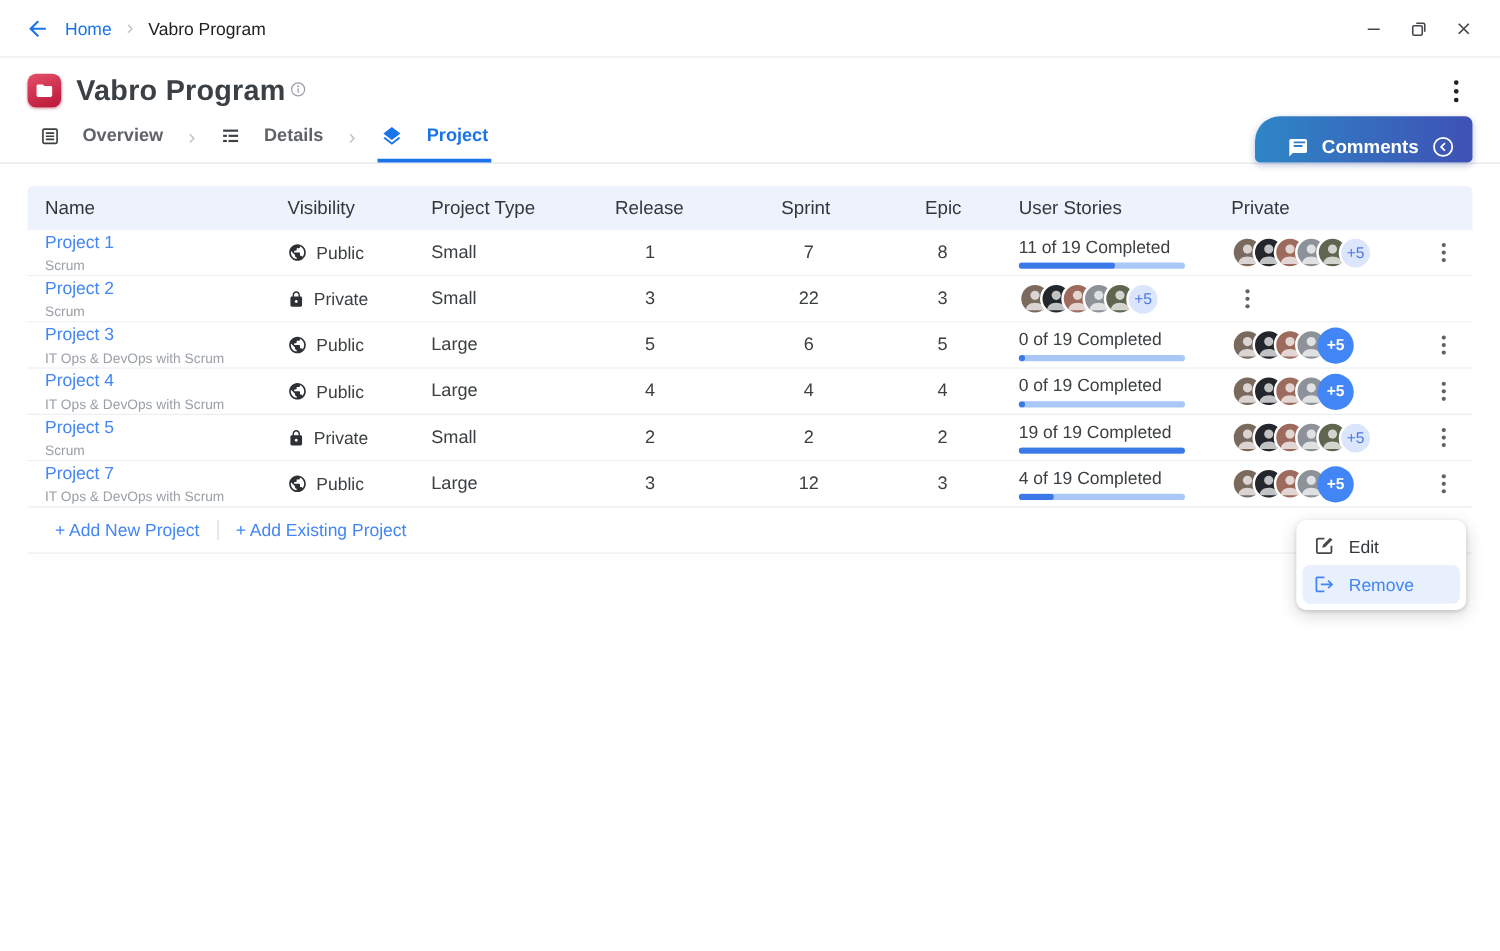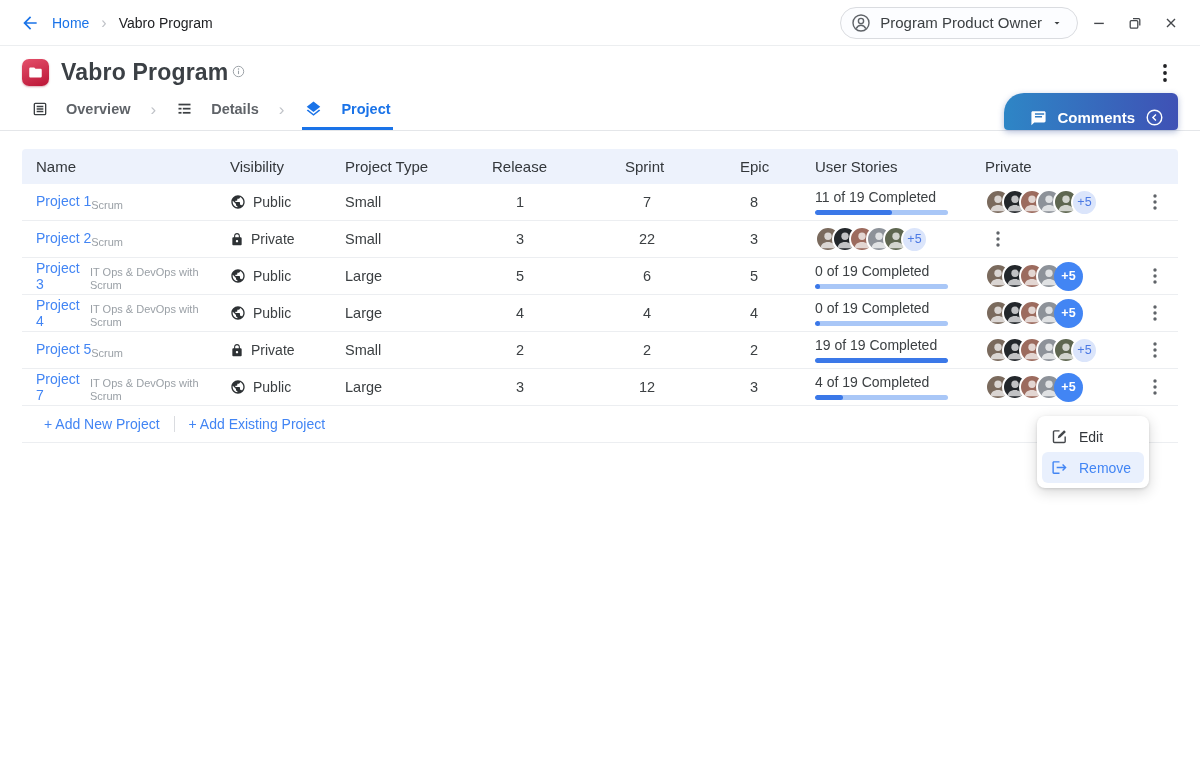--- a/index.html
+++ b/index.html
@@ -31,21 +31,21 @@
   .tab.active .ticon { color:#1a73e8; }
   .tab-chev { color:#c0c3c8; font-size:17px; margin:0 18px; }
   .comments-btn { position:absolute; right:22px; bottom:0; height:37px; display:flex; align-items:center; gap:10px; padding:12px 14px 0 26px; color:#fff; font-size:15px; font-weight:700; background:linear-gradient(90deg,#2e86c6,#3f51b5); border-radius:20px 6px 4px 4px; box-shadow:0 2px 6px rgba(40,70,150,.35); cursor:pointer; }
 
   
   .table { margin:18px 22px 0 22px; }
   .tgrid { display:grid; grid-template-columns:194px 115px 147px 133px 115px 75px 170px 157px 36px; align-items:center; }
   .thead { background:#edf2fc; height:35px; border-radius:4px 4px 0 0; padding-left:14px; font-size:15px; color:#33373b; }
   .hcell { font-weight:400; }
   .trow { height:37px; border-bottom:1px solid #eceef1; padding-left:14px; background:#fff; }
-  .cell-name { display:flex; flex-direction:row; justify-content:flex-start; line-height:1.15; }
+  .cell-name { display:flex; flex-direction:column; justify-content:space-between; line-height:1.15; }
   .proj-link { color:#4285f4; font-size:14px; cursor:pointer; }
   .proj-sub { color:#9aa0a6; font-size:11px; margin-top:6px; }
   .vis { display:flex; align-items:center; gap:7px; font-size:14px; color:#3c4043; }
   .vis .vicon { display:flex; color:#2d3134; }
   .ptype, .numcell { font-size:14.5px; color:#3c4043; }
   .num-release { display:inline-block; width:56px; text-align:center; }
   .num-sprint  { display:inline-block; width:44px; text-align:center; }
   .num-epic    { display:inline-block; width:28px; text-align:center; }
   .stories { display:flex; flex-direction:column; justify-content:center; gap:5px; }
   .stories-label { font-size:14px; color:#3c4043; }
@@ -57,56 +57,41 @@
   .more-badge { width:27px; height:27px; border-radius:50%; margin-left:-8px; display:flex; align-items:center; justify-content:center; font-size:12.5px; flex-shrink:0; cursor:pointer; }
   .more-badge.light { background:#dbe5fb; color:#4b79e4; border:2px solid #fff; }
   .more-badge.solid { background:#4285f4; color:#fff; width:29px; height:29px; font-weight:600; }
   .row-kebab { width:26px; height:26px; display:flex; align-items:center; justify-content:center; cursor:pointer; color:#5f6368; }
 
   .tfoot { height:37px; display:flex; align-items:center; padding-left:22px; border-bottom:1px solid #eceef1; font-size:14px; }
   .add-link { color:#4285f4; cursor:pointer; }
   .foot-div { width:1px; height:16px; background:#dadce0; margin:0 14px; }
 
   
-  .ctx-menu { position:absolute; left:1037px; top:416px; width:112px; background:#fff; border-radius:8px; box-shadow:0 1px 3px rgba(0,0,0,.12), 0 4px 14px rgba(0,0,0,.16); padding:5px; z-index:20; }
+  .ctx-menu { position:absolute; left:1037px; top:416px; width:136px; background:#fff; border-radius:8px; box-shadow:0 1px 3px rgba(0,0,0,.12), 0 4px 14px rgba(0,0,0,.16); padding:5px; z-index:20; }
   .ctx-item { display:flex; align-items:center; gap:11px; height:31px; padding:0 9px; border-radius:6px; font-size:14px; color:#33373b; cursor:pointer; }
   .ctx-item .cicon { display:flex; color:#44474b; }
   .ctx-item.highlighted { background:#e9f0fd; color:#4285f4; }
   .ctx-item.highlighted .cicon { color:#4285f4; }
 
   svg { display:block; }
 </style>
 </head>
 <body>
 
 <div class="topbar">
   <div class="back-btn">
     <svg width="20" height="20" viewBox="0 0 24 24" fill="#1a73e8">
         <path d="M20 11H7.83l5.59-5.59L12 4l-8 8 8 8 1.41-1.41L7.83 13H20v-2z"></path>
       </svg>
   </div>
   <span class="crumb-home">Home</span>
   <span class="crumb-chev">›</span>
   <span class="crumb-cur">Vabro Program</span>
   <div class="topbar-right">
-    <div class="role-pill">
-      <span>
-        <svg width="20" height="20" viewBox="0 0 20 20" fill="none" stroke="#5f6368" stroke-width="1.4">
-            <circle cx="10" cy="10" r="8"></circle>
-            <circle cx="10" cy="8" r="2.6"></circle>
-            <path d="M5.2 15.6c1.1-2.4 2.8-3.4 4.8-3.4s3.7 1 4.8 3.4"></path>
-          </svg>
-      </span>
-      <span class="plabel">Program Product Owner</span>
-      <span>
-        <svg width="12" height="12" viewBox="0 0 24 24" fill="#3c4043">
-            <path d="M7 10l5 5 5-5z"></path>
-          </svg>
-      </span>
-    </div>
     <div class="win-btn">
       <svg width="16" height="16" viewBox="0 0 20 20">
           <path d="M4 10.5h12" stroke="currentColor" stroke-width="1.7"></path>
         </svg>
     </div>
     <div class="win-btn">
       <svg width="16" height="16" viewBox="0 0 20 20" fill="none" stroke="currentColor" stroke-width="1.6">
           <rect x="4" y="7" width="9.5" height="9.5" rx="1.5"></rect>
           <path d="M7.5 4.5h7a1.5 1.5 0 0 1 1.5 1.5v7"></path>
         </svg>

